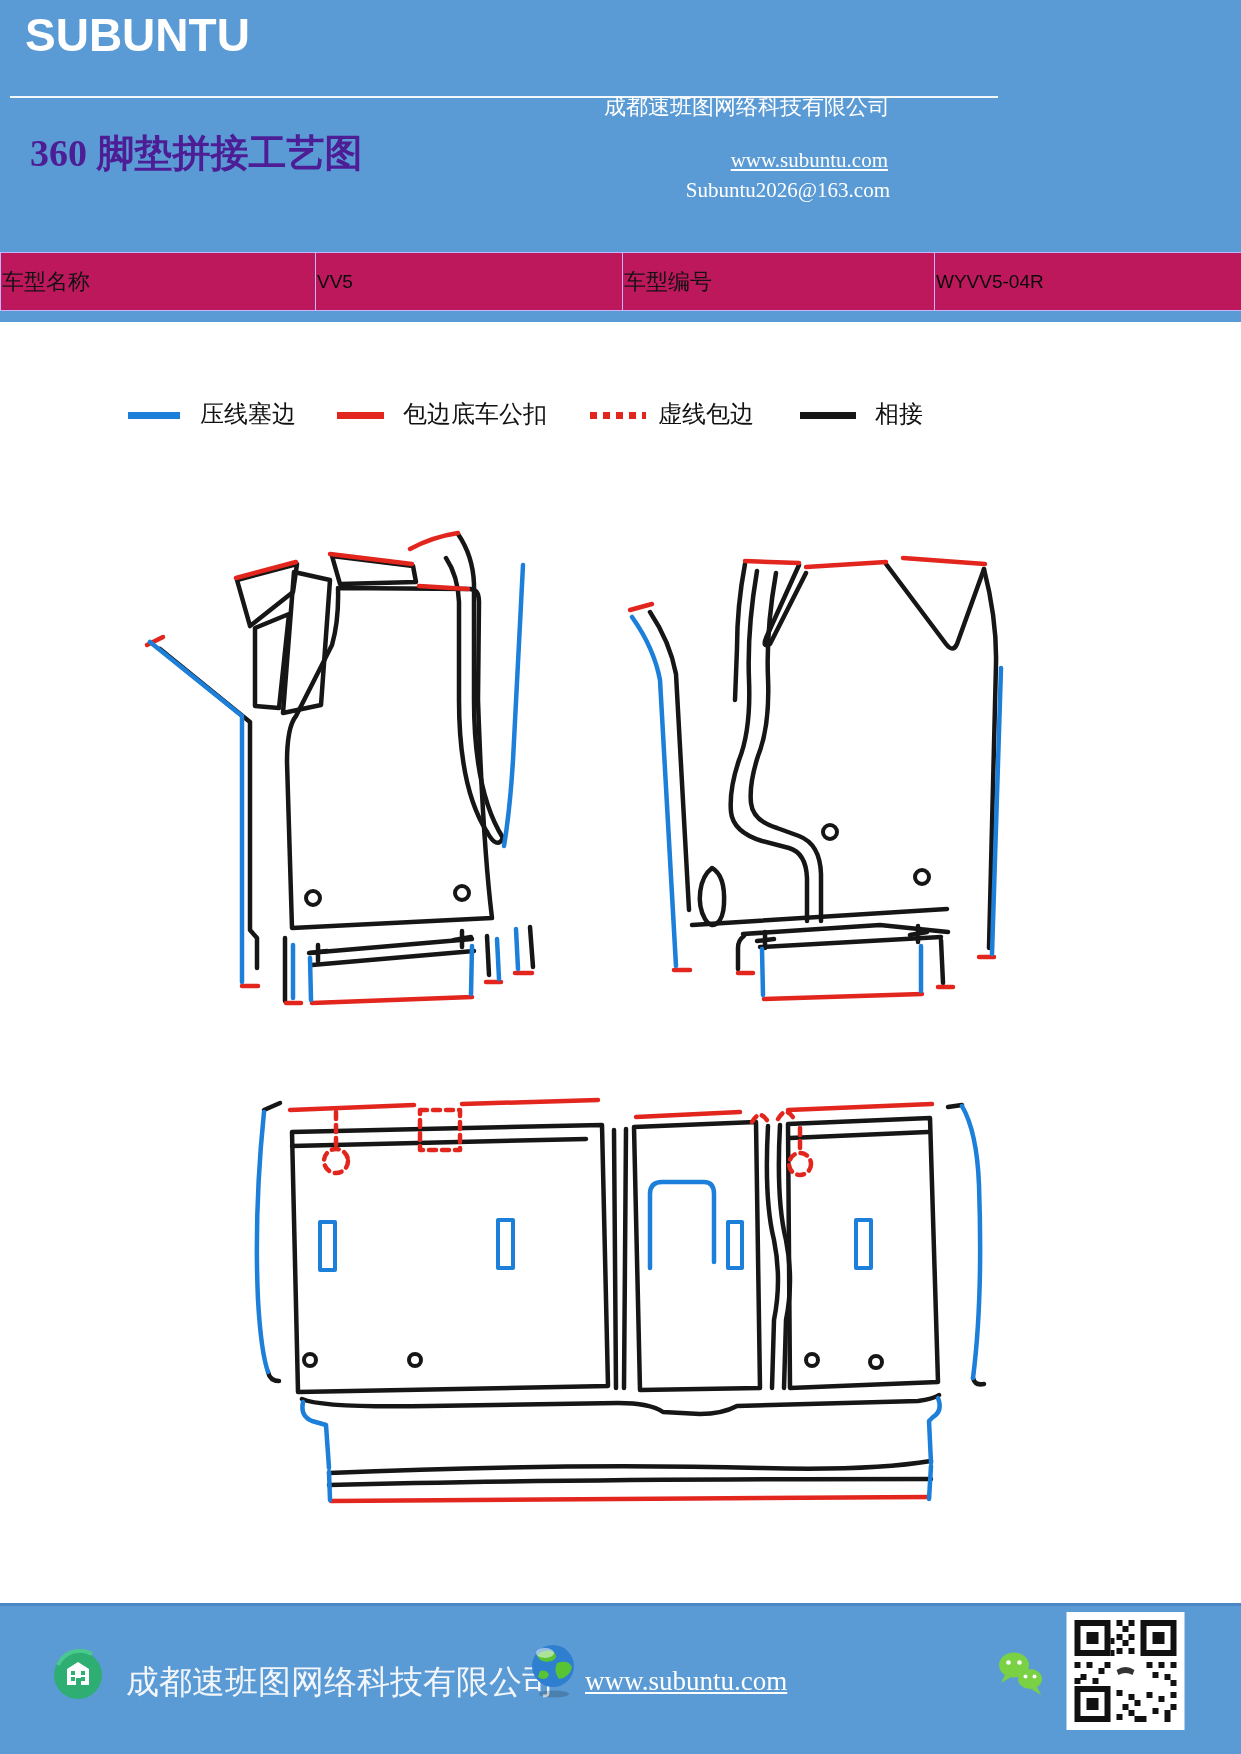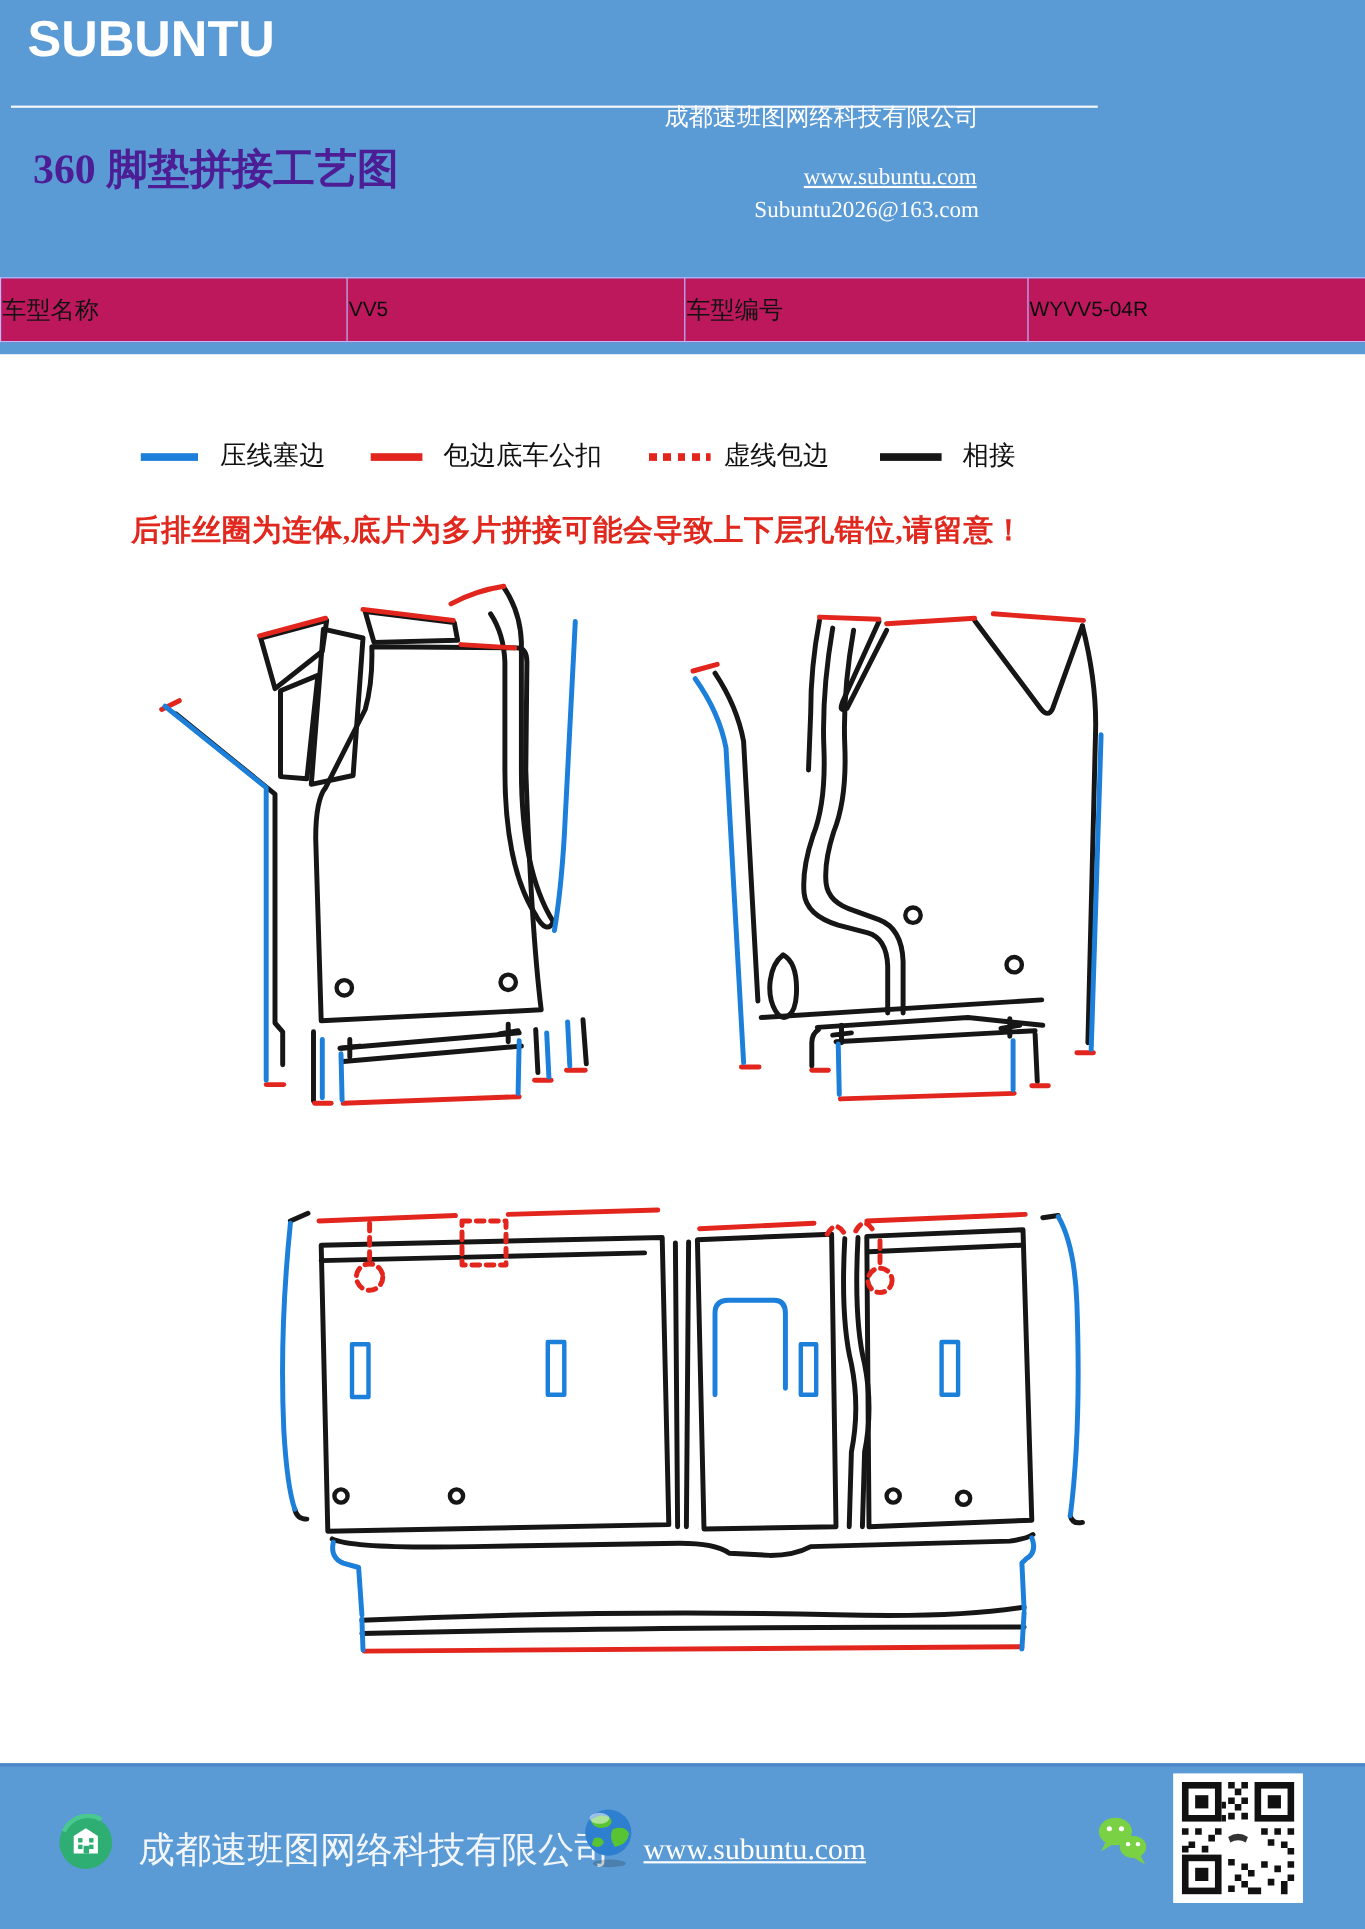--- a/index.html
+++ b/index.html
@@ -77,21 +77,20 @@
     <span class="sw sw-blue"></span>
     <span class="lb lb1">压线塞边</span>
     <span class="sw sw-red"></span>
     <span class="lb lb2">包边底车公扣</span>
     <span class="sw sw-dotted"></span>
     <span class="lb lb3">虚线包边</span>
     <span class="sw sw-black"></span>
     <span class="lb lb4">相接</span>
   </div>
 
-  <div class="warning">后排丝圈为连体,底片为多片拼接可能会导致上下层孔错位,请留意！</div>
 
   <svg class="diagram" width="1241" height="1123" viewBox="0 480 1241 1123" fill="none" stroke-linecap="round" stroke-linejoin="round">
 
     <g>
       <g stroke="#161616" stroke-width="4.5">
         <path d="M160,649 L250,722 L250,930 L257,938 L257,968"></path>
         <path d="M237,580 L297,564 L293,592 L250,626 Z"></path>
         <path d="M255,628 L289,614 L279,708 L255,706 Z"></path>
         <path d="M294,572 L330,580 L321,705 L283,713 Z"></path>
         <path d="M332,556 L413,566 L416,582 L340,584 Z"></path>

